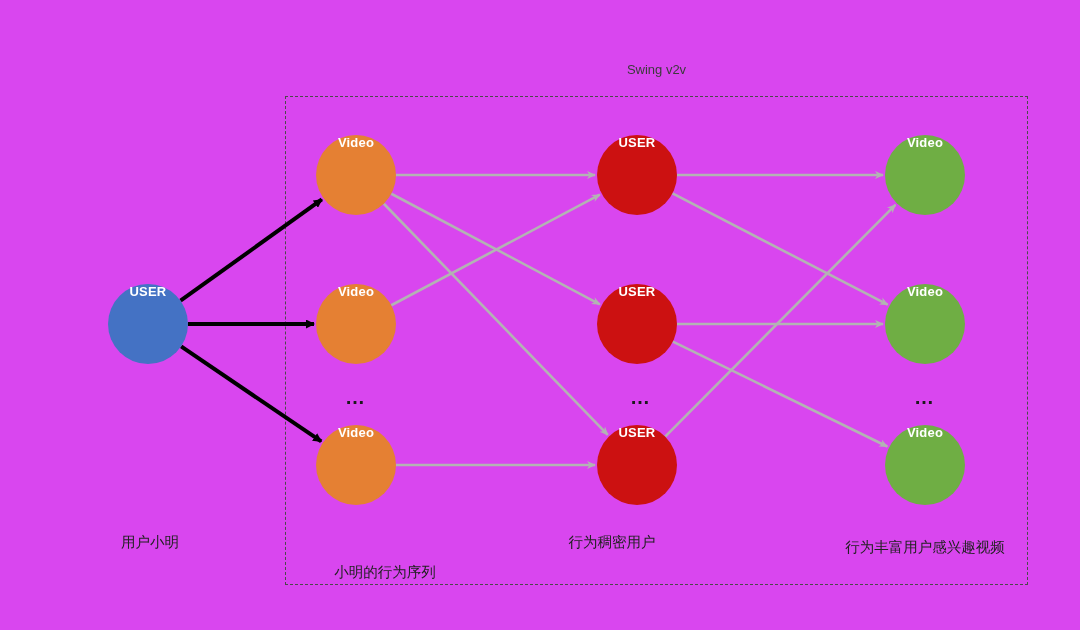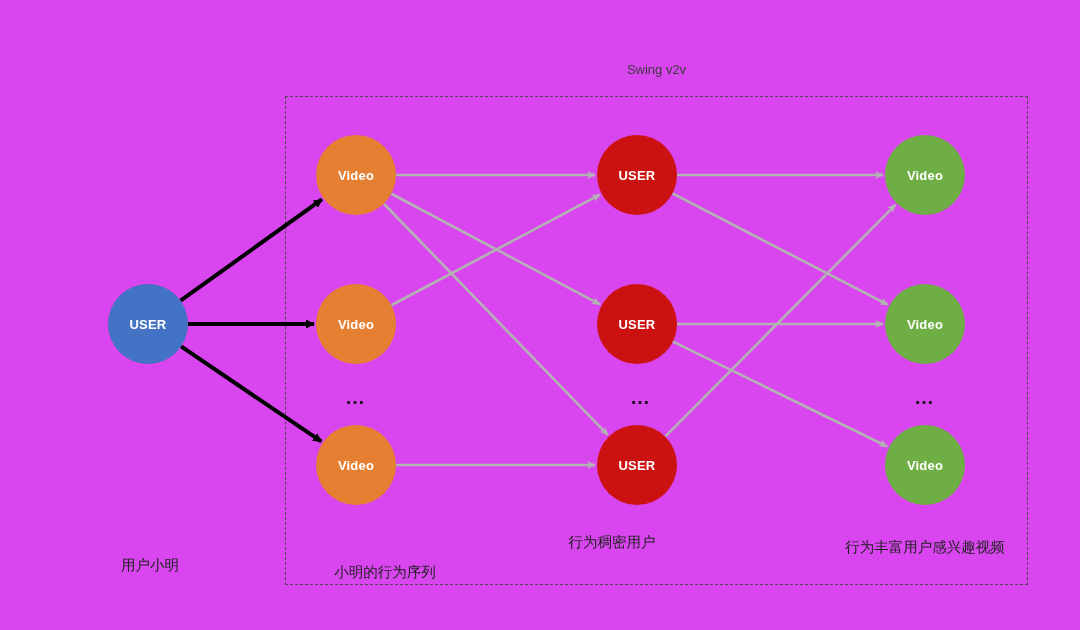--- a/index.html
+++ b/index.html
@@ -18,21 +18,21 @@
   #wire {
     position: absolute;
     left: 0; top: 0;
     width: 1080px;
     height: 630px;
   }
   .node {
     position: absolute;
     border-radius: 50%;
     display: flex;
-    align-items: center;
+    align-items: flex-start;
     justify-content: center;
     color: #ffffff;
     font-weight: bold;
     letter-spacing: 0.2px;
     user-select: none;
   }
   .diagram-title {
     position: absolute;
     font-size: 13px;
     color: #3b3b3b;
@@ -126,19 +126,19 @@
       </div>
       <div class="node node-interest-videos" style="width: 80px; height: 80px; left: 885px; top: 284px; background: rgb(111, 174, 68); font-size: 13px;">
         <span>Video</span>
       </div>
       <div class="node node-interest-videos" style="width: 80px; height: 80px; left: 885px; top: 425px; background: rgb(111, 174, 68); font-size: 13px;">
         <span>Video</span>
       </div>
       <div class="ellipsis" style="left: 911px; top: 392px; width: 28px; text-align: center;">…</div>
     </div>
   <div id="labels-layer">
-      <div class="col-label" style="left: 10px; top: 556px; width: 280px;">用户小明</div>
+      <div class="col-label" style="left: 10px; top: 533px; width: 280px;">用户小明</div>
       <div class="col-label" style="left: 245px; top: 563px; width: 280px;">小明的行为序列</div>
       <div class="col-label" style="left: 472px; top: 533px; width: 280px;">行为稠密用户</div>
       <div class="col-label" style="left: 785px; top: 538px; width: 280px;">行为丰富用户感兴趣视频</div>
     </div>
 
 </div>
 
 </body></html>

